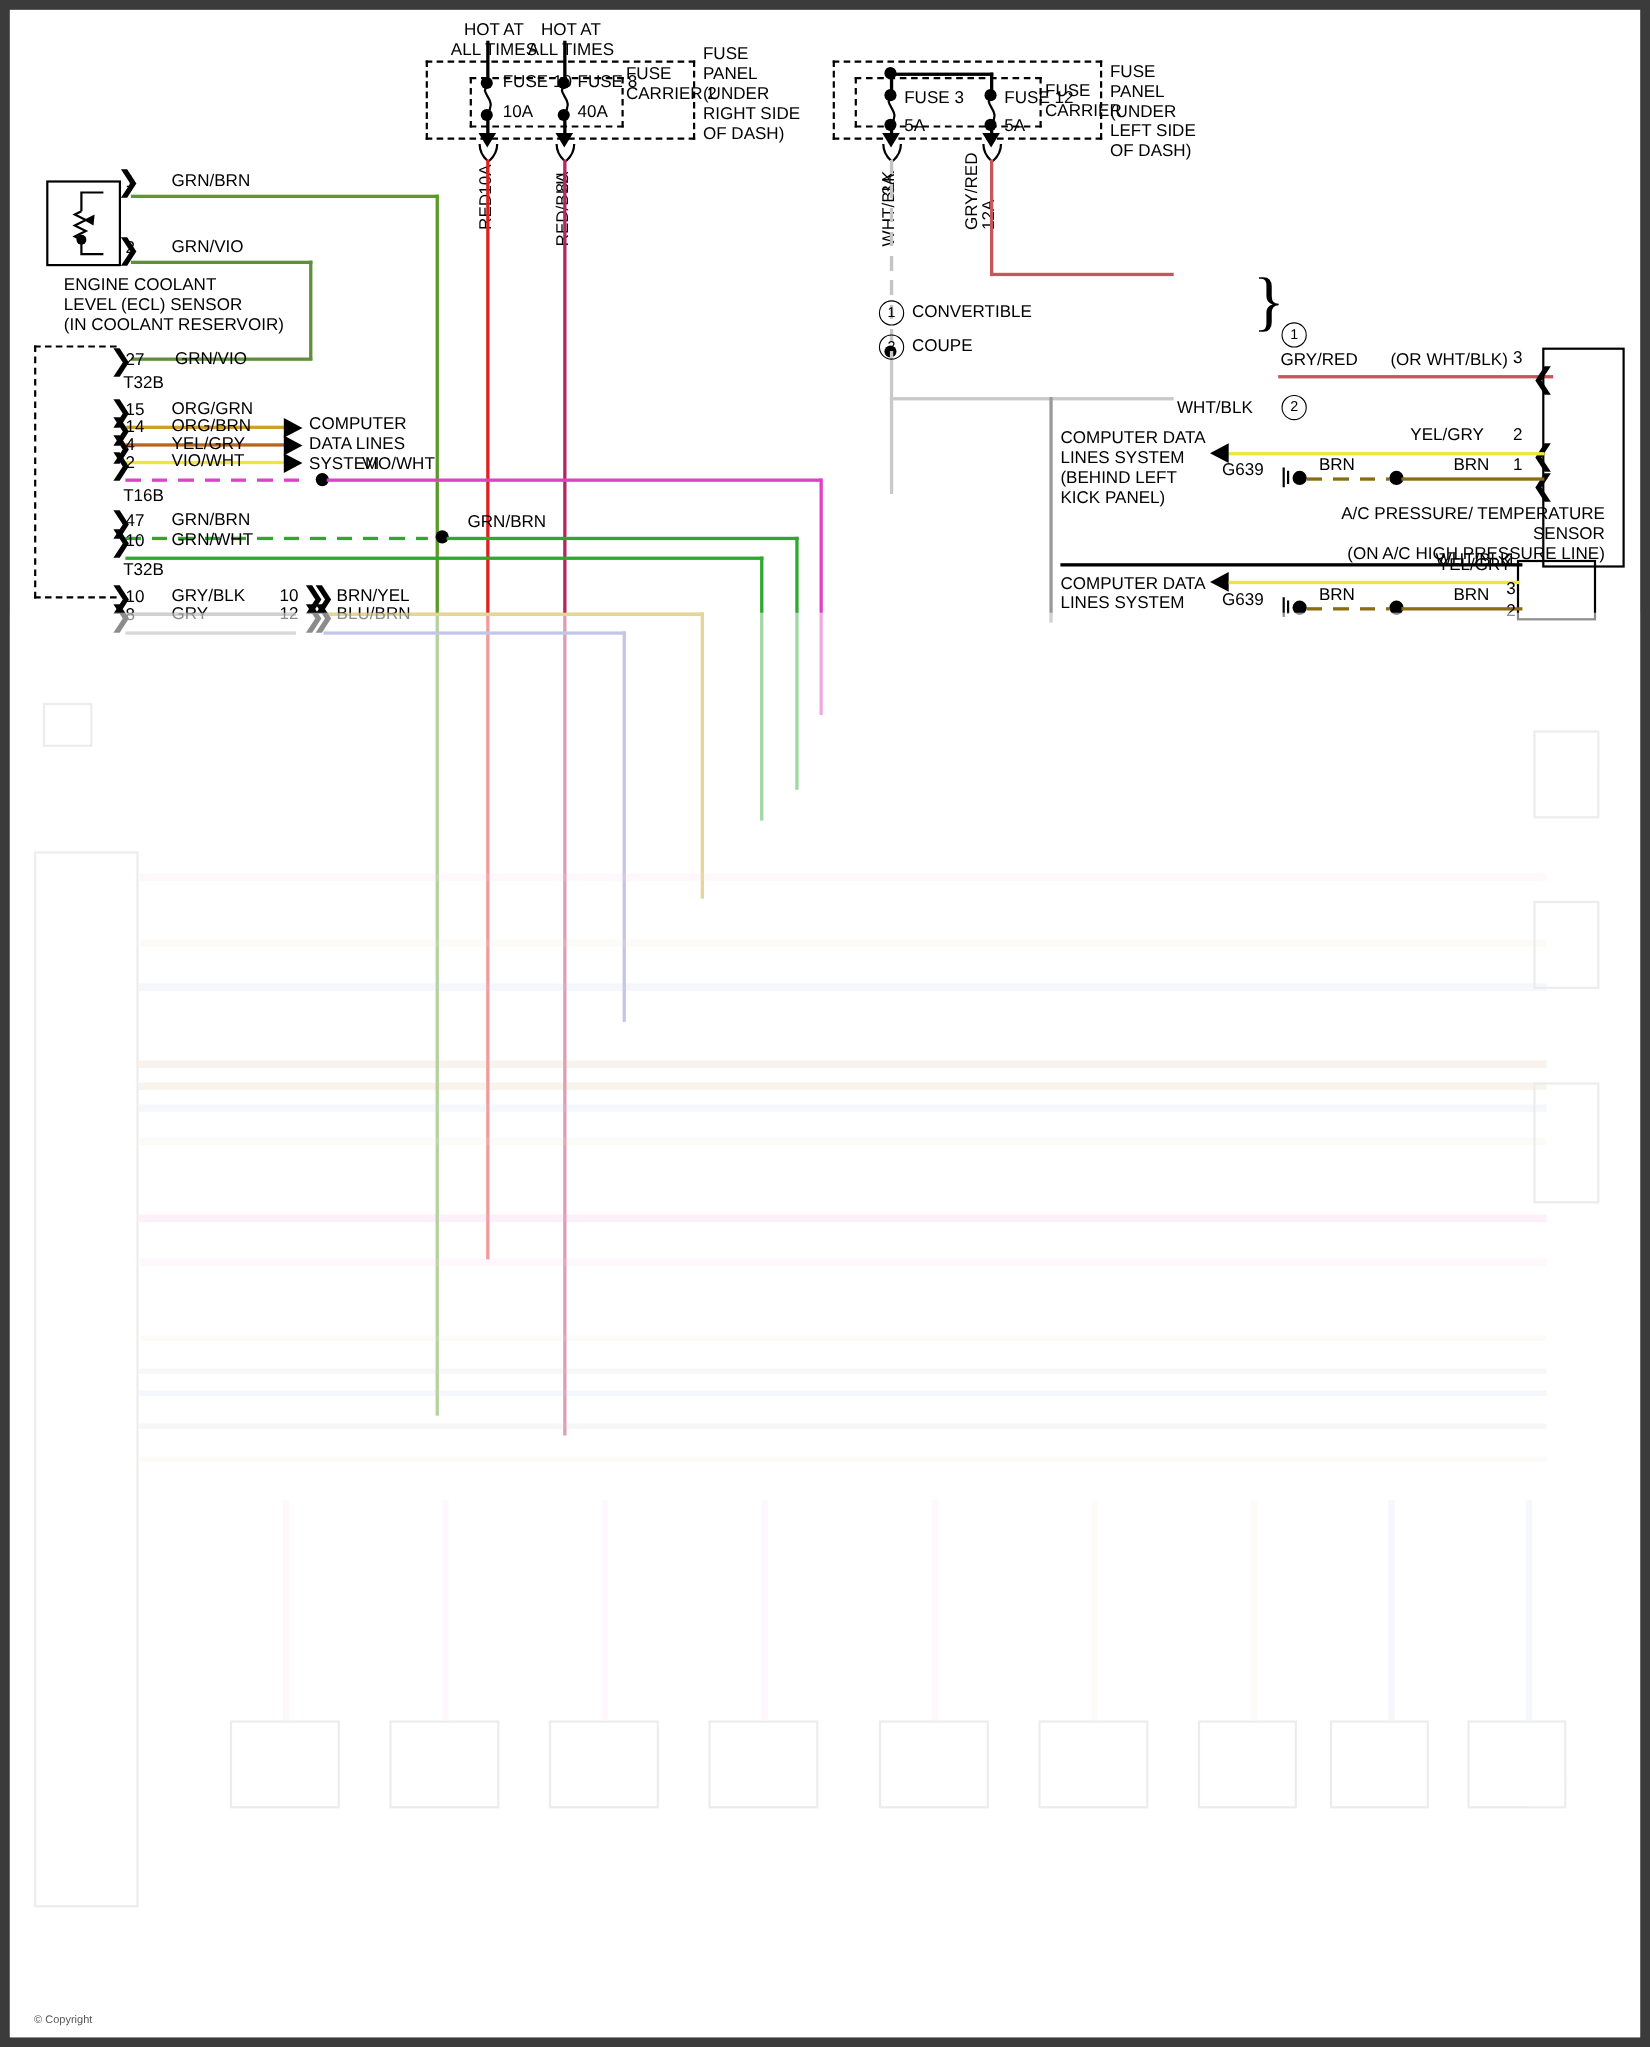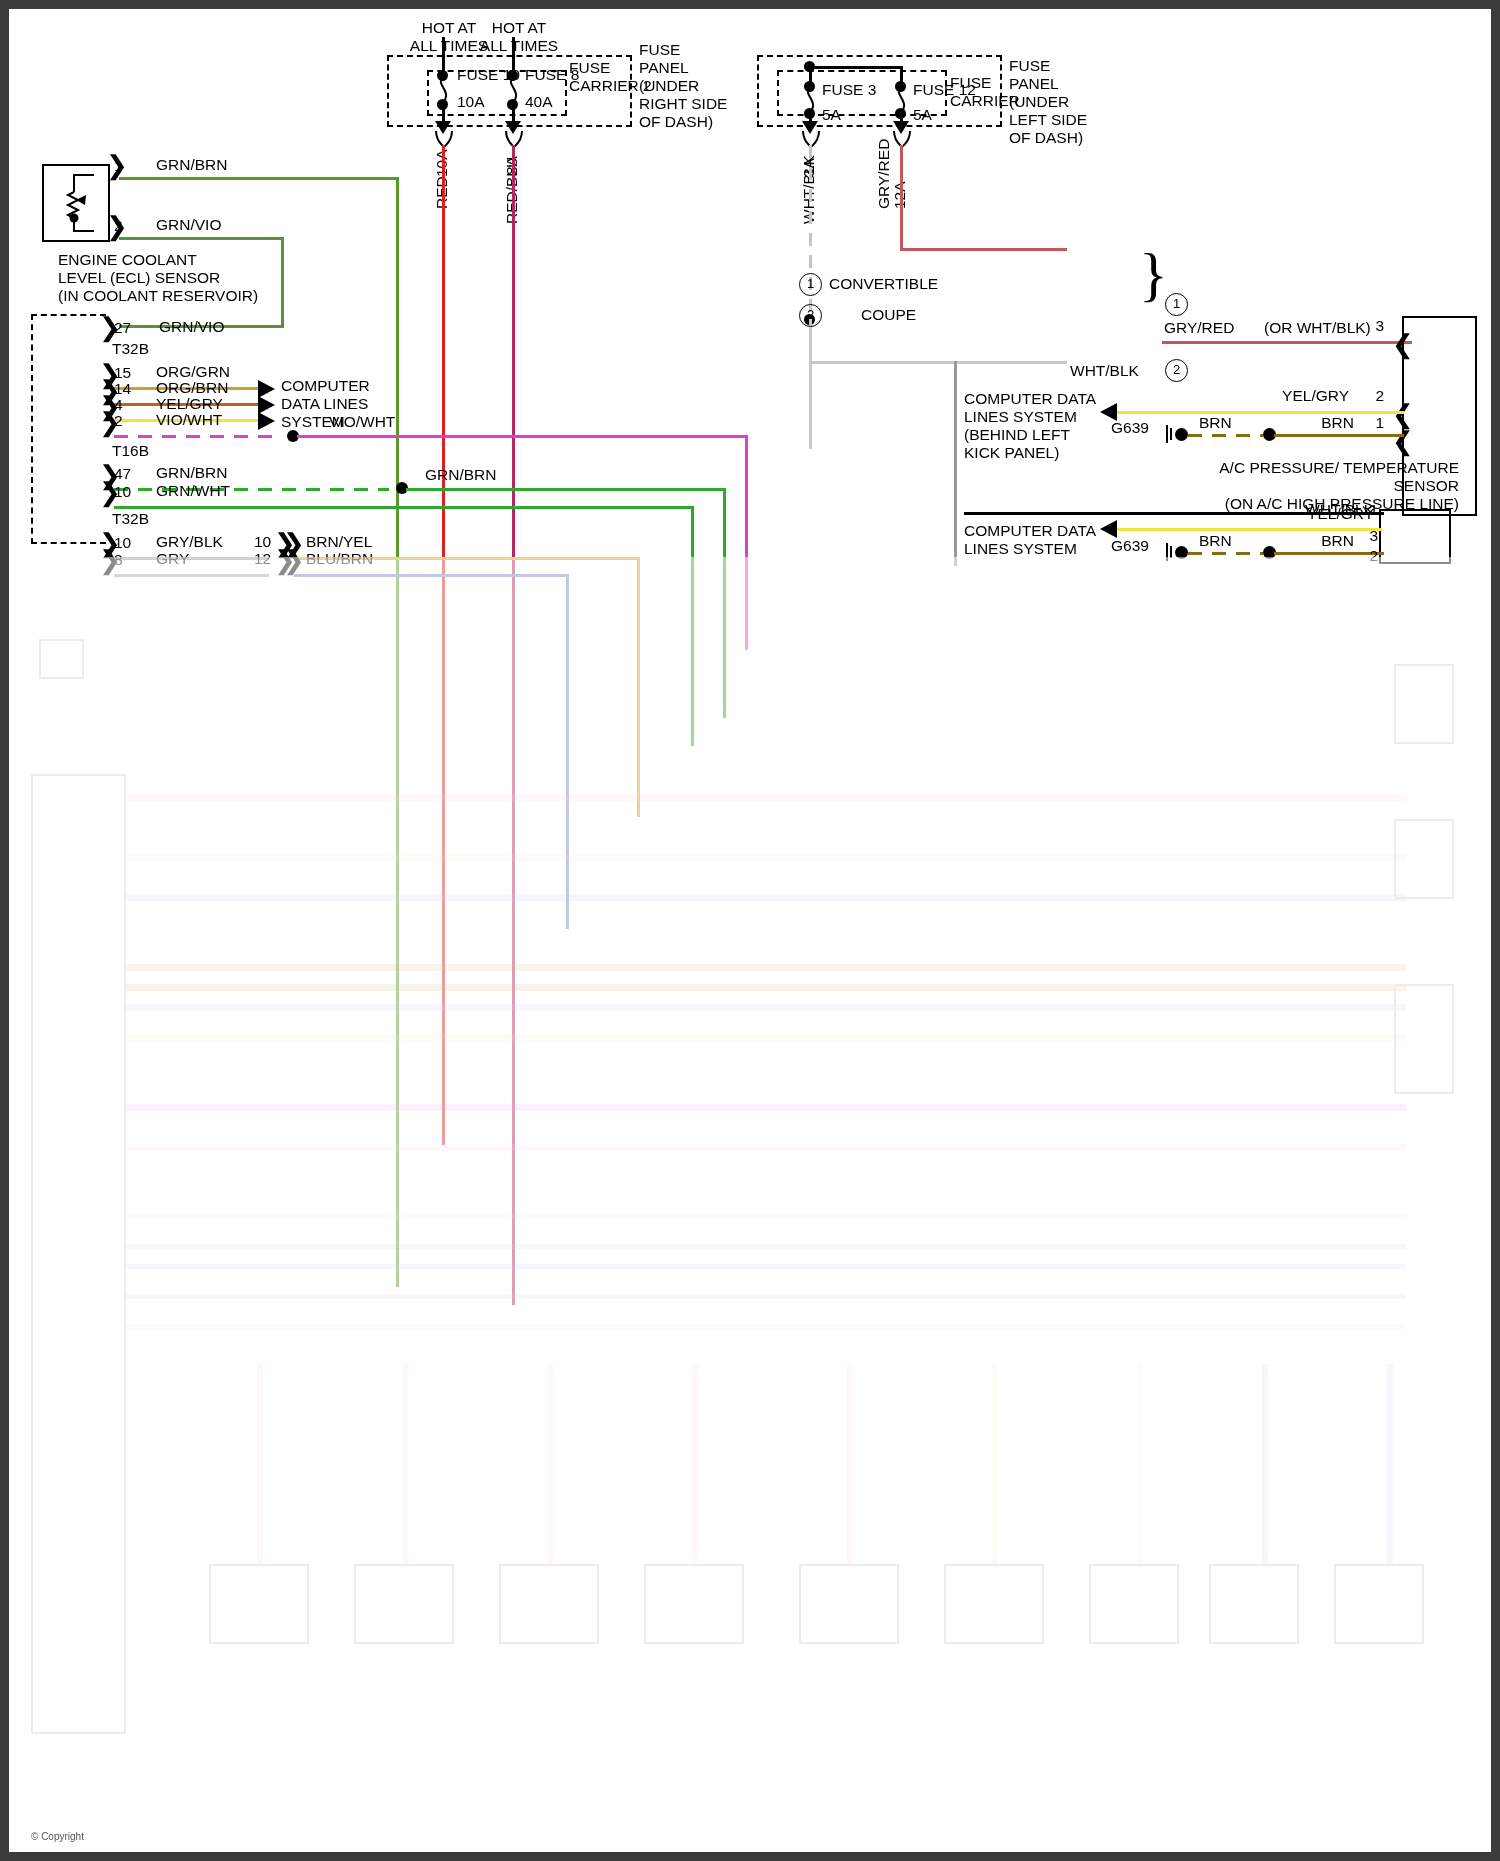--- a/index.html
+++ b/index.html
@@ -156,21 +156,21 @@
         <path d="M3 0 C 3 10, 9 14, 11 16 C 13 14, 19 10, 19 0" stroke="#000" stroke-width="2" fill="none"></path>
       </svg>
     <div class="vert" style="left:882px;top:200px;">12A</div>
     <div class="vert" style="left:866px;top:200px;">GRY/RED</div>
     <div class="vline w-gryred" style="left:891px;top:136px;height:106px;"></div>
     <div class="hline w-gryred" style="left:891px;top:239px;width:167px;"></div>
 
     <div class="circnum" style="left:790px;top:264px;">1</div>
     <div class="txt" style="left:820px;top:266px;">CONVERTIBLE</div>
     <div class="circnum" style="left:790px;top:295px;">2</div>
-    <div class="txt" style="left:852px;top:297px;">COUPE</div>
+    <div class="txt" style="left:820px;top:297px;">COUPE</div>
 
     <div class="box" style="left:33px;top:155px;width:68px;height:78px;"></div>
     <svg style="position:absolute;left:45px;top:160px;" width="55" height="70" viewBox="0 0 55 70">
       <path d="M40 6 L20 6 L20 23" stroke="#000" stroke-width="2" fill="none"></path>
       <path d="M20 23 L14 26 L24 31 L14 36 L24 41 L14 46 L20 49" stroke="#000" stroke-width="2" fill="none"></path>
       <path d="M20 49 L20 62 L40 62" stroke="#000" stroke-width="2" fill="none"></path>
       <path d="M32 26 L22 31 L31 36 Z" fill="#000"></path>
       <circle cx="20" cy="49" r="4.5" fill="#000"></circle>
     </svg>
     <div class="conn" style="left:97px;top:143px;">❯</div>

